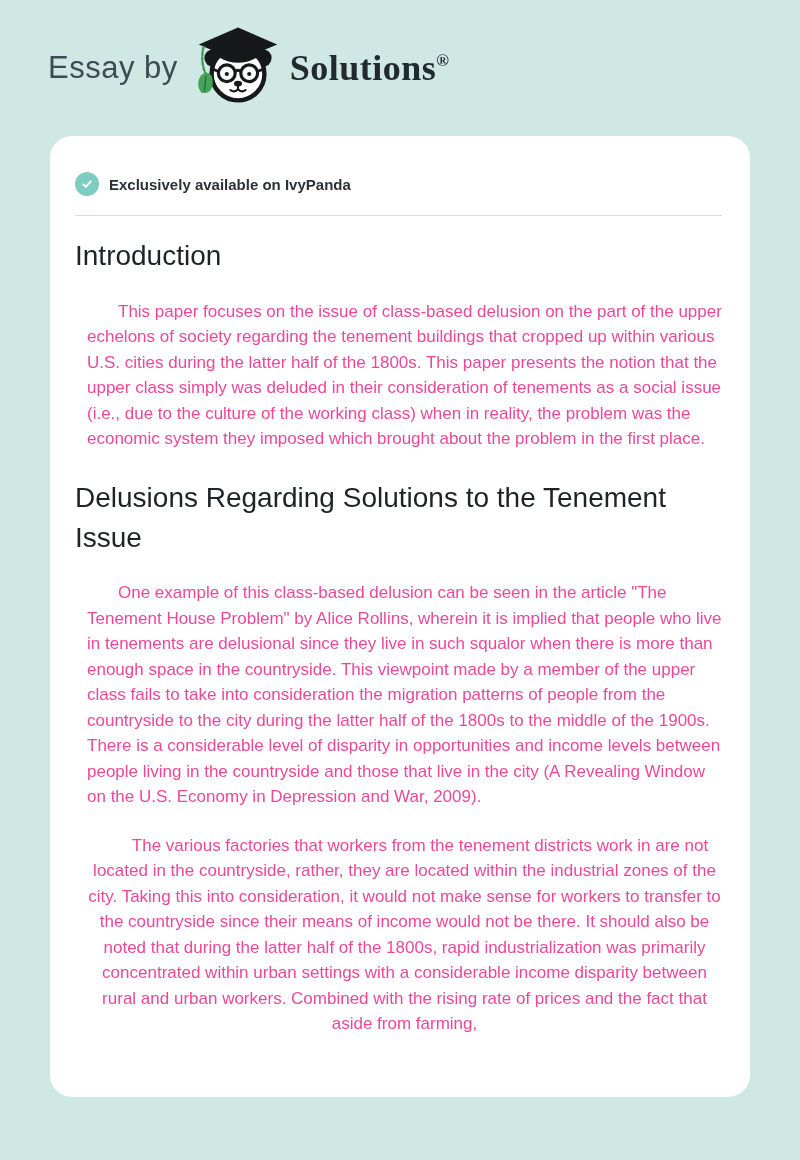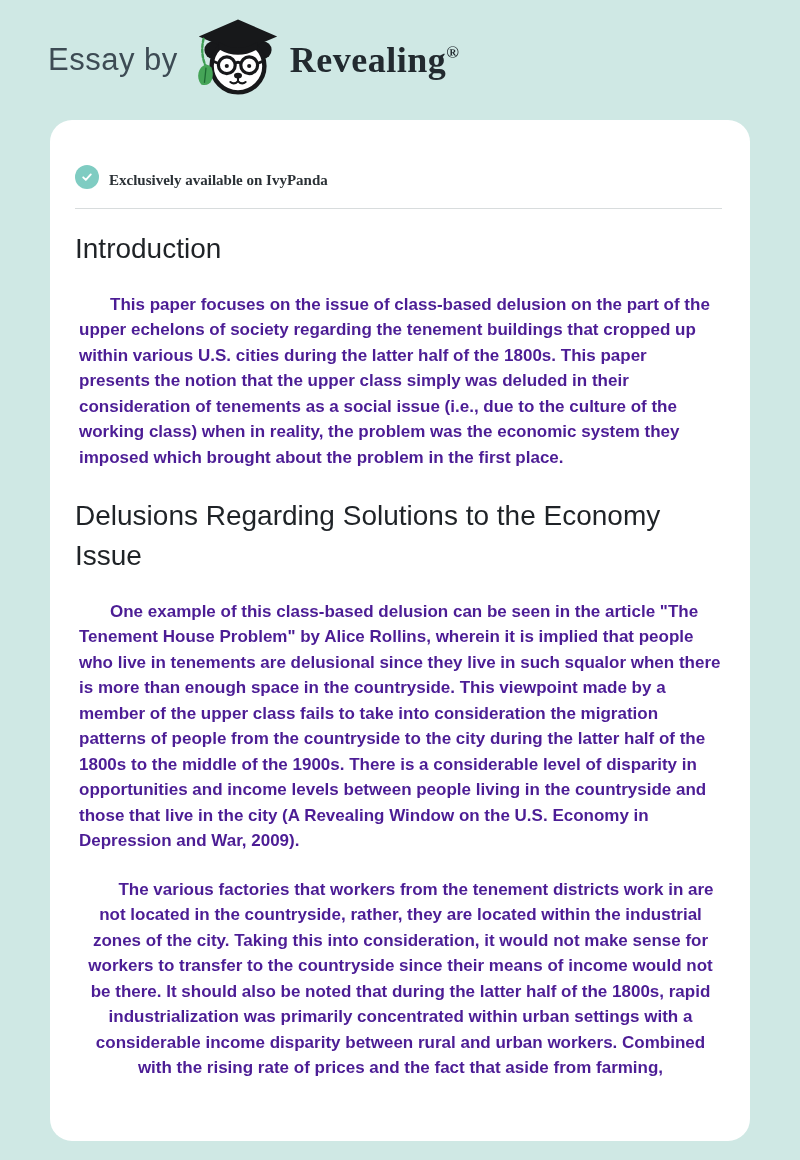--- a/index.html
+++ b/index.html
@@ -10,21 +10,21 @@
     background: #cfe8e4;
     font-family: "Liberation Sans", sans-serif;
   }
   .page {
     width: 800px;
     min-height: 1160px;
     background: #cfe8e4;
   }
   
   .header {
-    height: 120px;
+    height: 136px;
     display: flex;
     align-items: center;
     padding-left: 48px;
   }
   .essay-by {
     font-size: 31px;
     color: #3d4b54;
     letter-spacing: 0.5px;
   }
   .logo-link {
@@ -57,23 +57,22 @@
   }
   .title {
     font-size: 33px;
     line-height: 1.32;
     font-weight: bold;
     color: #1f2327;
     margin: 0 0 30px 0;
   }
   .badge-row {
     display: flex;
-    align-items: flex-end;
-    margin: 11px 0 19px 0;
-    font-family: Liberation Serif, serif;
+    align-items: center;
+    margin: 2px 0 19px 0;
   }
   .check-circle {
     width: 24px;
     height: 24px;
     border-radius: 50%;
     background: #7fccc2;
     display: inline-flex;
     align-items: center;
     justify-content: center;
     flex: 0 0 24px;
@@ -92,24 +91,23 @@
   .section-heading {
     font-size: 28px;
     line-height: 1.42;
     font-weight: normal;
     color: #1f2327;
     margin: 26px 0 23px 0;
   }
   .body-para {
     font-size: 17px;
     line-height: 25.5px;
-    color: #4c1d95;
+    color: #ec4899;
     text-indent: 31px;
-    margin: 0 0 23px 4px;
-    font-weight: bold;
+    margin: 0 0 23px 12px;
   }
   .body-para:last-child { margin-bottom: 0; text-align: center; }
 </style>
 </head>
 <body>
 
 <div class="page">
 
   <div class="header">
     <span class="essay-by">Essay by</span>
@@ -137,21 +135,21 @@
           <polygon points="55,2 104,23 55,44 6,23" fill="#17181a"></polygon>
           <path d="M31,30 Q55,45 79,30 L79,39 Q55,53 31,39 Z" fill="#17181a"></path>
           <circle cx="55" cy="9" r="3" fill="#17181a"></circle>
 
           <path d="M12,26 C9,38 10,50 15,61" fill="none" stroke="#3f9e55" stroke-width="3" stroke-dasharray="4 2.5" stroke-linecap="round"></path>
 
           <path d="M15,58 C5,61 2,74 9,83 C19,87 27,77 22,62 Q18,58 15,58 Z" fill="#45a457"></path>
           <path d="M15,62 Q14,73 13,81" fill="none" stroke="#1d6b33" stroke-width="1.6"></path>
         </svg>
       </span>
-      <span class="brand"><span>Revealing</span><sup>®</sup></span>
+      <span class="brand"><span>Solutions</span><sup>®</sup></span>
     </span>
   </div>
 
   <div class="card">
 
 
     <div class="badge-row">
       <span class="check-circle">
         <svg width="14" height="14" viewBox="0 0 24 24">
           <polyline points="5.5,12.5 10,17 18.5,7.5" fill="none" stroke="#ffffff" stroke-width="3.2" stroke-linecap="round" stroke-linejoin="round"></polyline>
@@ -159,21 +157,21 @@
       </span>
       <span class="badge-label">Exclusively available on IvyPanda</span>
     </div>
 
     <hr class="divider">
 
     <h2 class="section-heading" style="margin-top:0;">Introduction</h2>
 
     <p class="body-para">This paper focuses on the issue of class-based delusion on the part of the upper echelons of society regarding the tenement buildings that cropped up within various U.S. cities during the latter half of the 1800s. This paper presents the notion that the upper class simply was deluded in their consideration of tenements as a social issue (i.e., due to the culture of the working class) when in reality, the problem was the economic system they imposed which brought about the problem in the first place.</p>
 
-    <h2 class="section-heading">Delusions Regarding Solutions to the Economy Issue</h2>
+    <h2 class="section-heading">Delusions Regarding Solutions to the Tenement Issue</h2>
 
     <p class="body-para">One example of this class-based delusion can be seen in the article "The Tenement House Problem" by Alice Rollins, wherein it is implied that people who live in tenements are delusional since they live in such squalor when there is more than enough space in the countryside. This viewpoint made by a member of the upper class fails to take into consideration the migration patterns of people from the countryside to the city during the latter half of the 1800s to the middle of the 1900s. There is a considerable level of disparity in opportunities and income levels between people living in the countryside and those that live in the city (A Revealing Window on the U.S. Economy in Depression and War, 2009).</p>
 
     <p class="body-para">The various factories that workers from the tenement districts work in are not located in the countryside, rather, they are located within the industrial zones of the city. Taking this into consideration, it would not make sense for workers to transfer to the countryside since their means of income would not be there. It should also be noted that during the latter half of the 1800s, rapid industrialization was primarily concentrated within urban settings with a considerable income disparity between rural and urban workers. Combined with the rising rate of prices and the fact that aside from farming,</p>
 
   </div>
 
 </div>
 
 </body></html>

